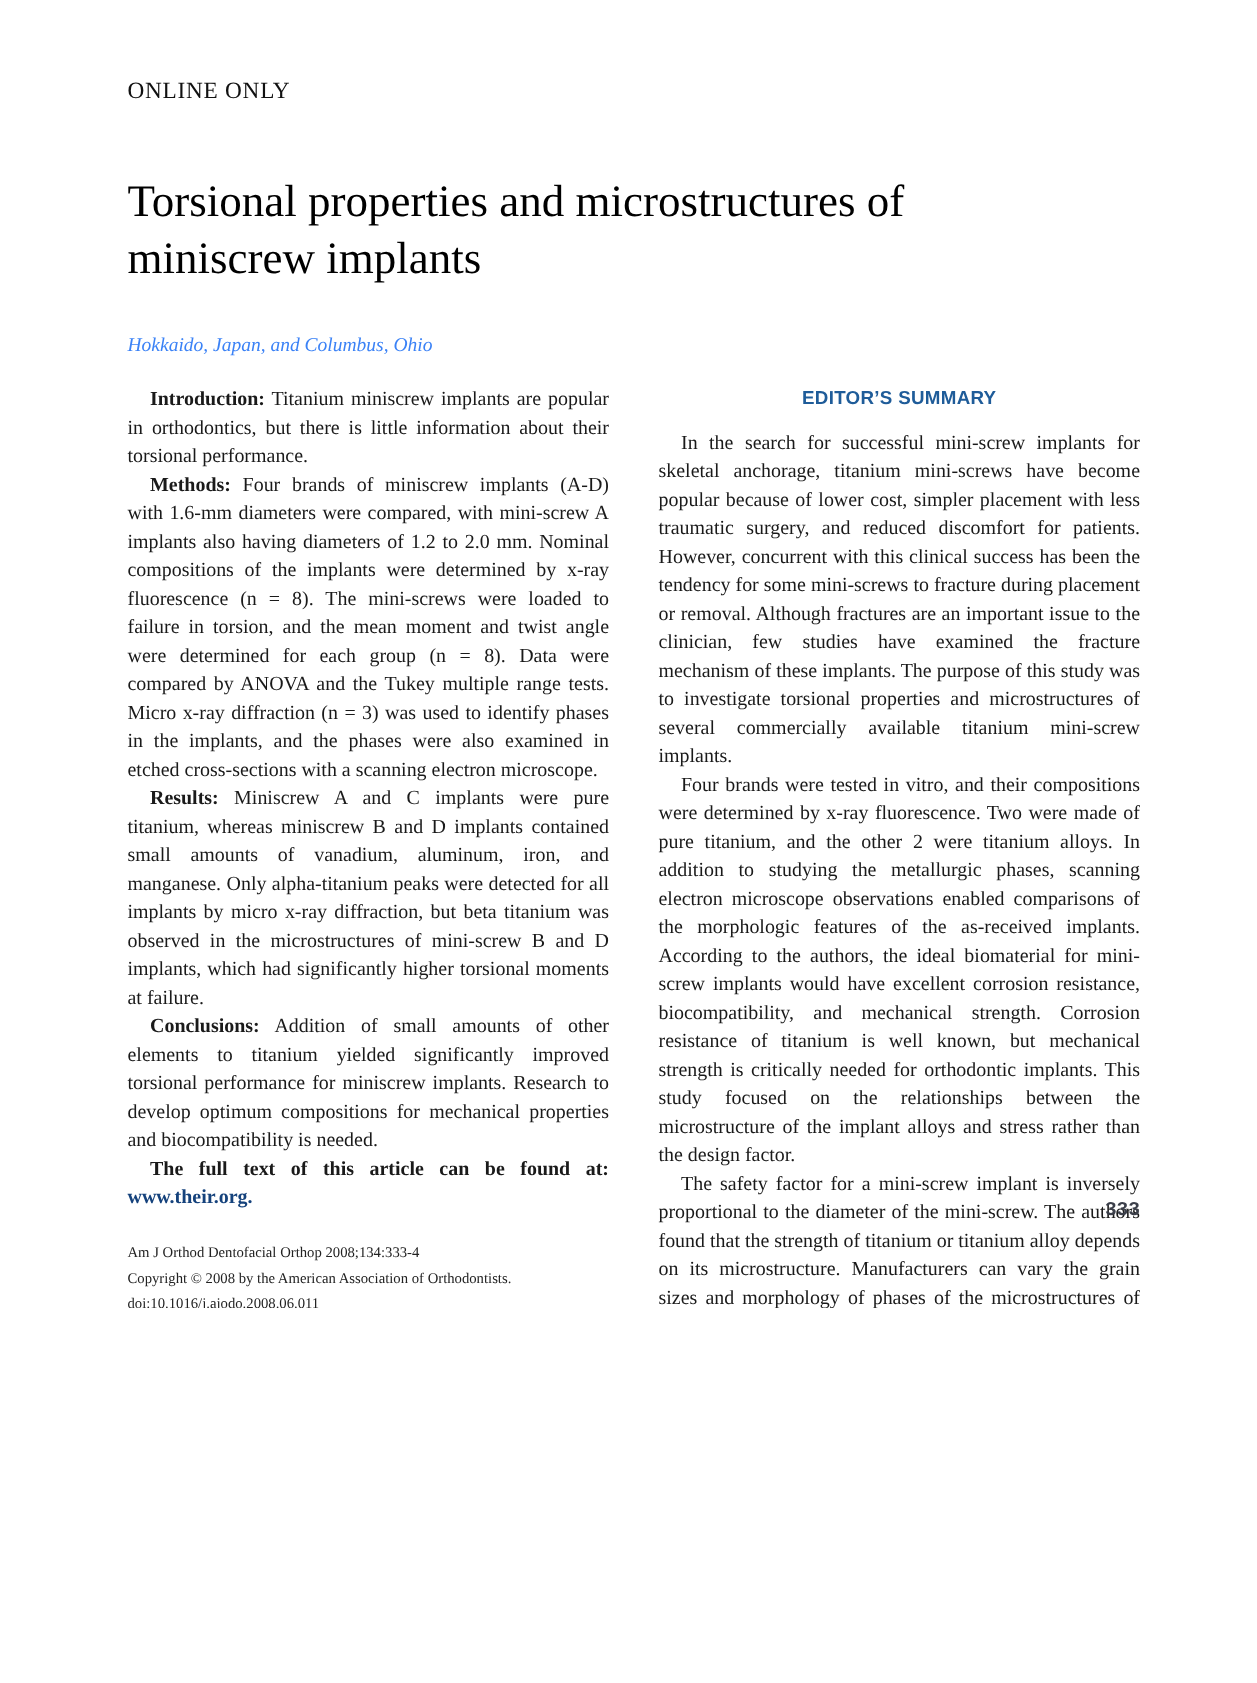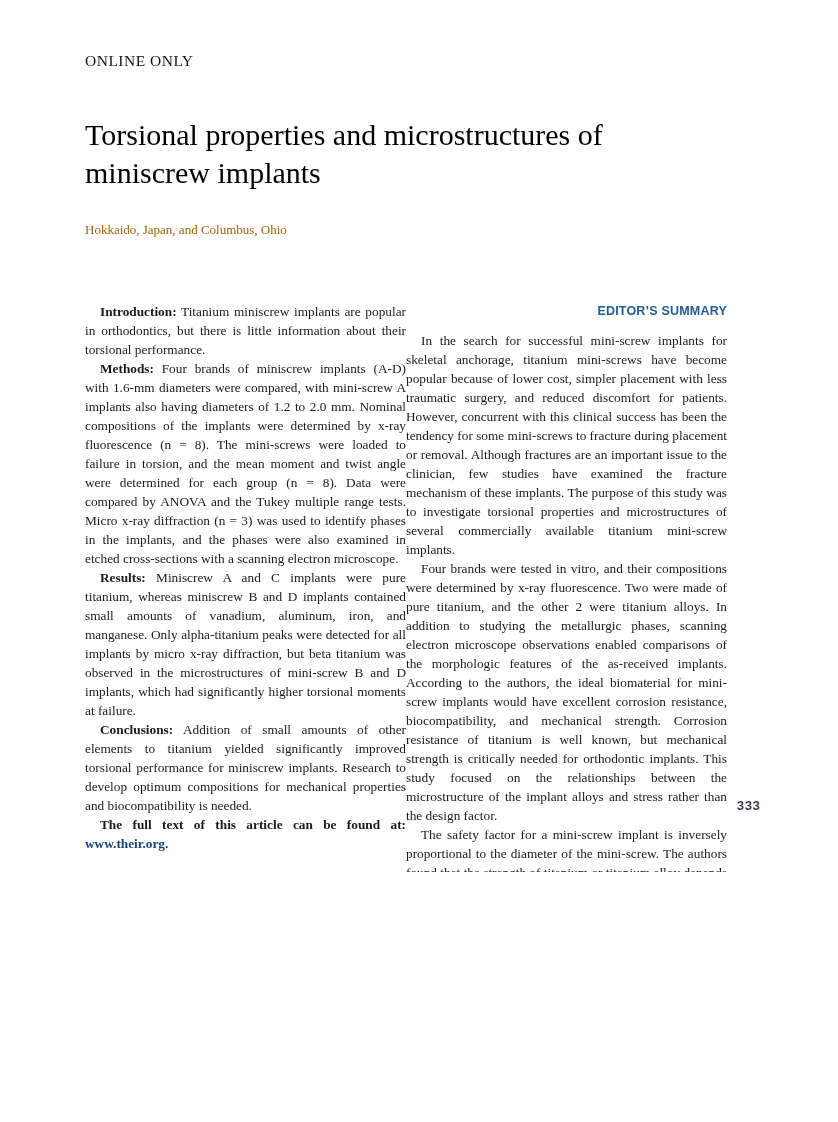--- a/index.html
+++ b/index.html
@@ -37,26 +37,28 @@
     font-family: "Liberation Sans", sans-serif;
     font-weight: bold;
     font-size: 13px;
     line-height: 17px;
     color: #111;
     margin-bottom: 5px;
     max-width: 675px;
   }
   .affiliation {
     font-family: "Liberation Serif", serif;
+    font-style: italic;
     font-size: 13px;
-    color: #a16207;
-    margin-bottom: 64px;
+    color: #3b82f6;
+    margin-bottom: 18px;
   }
   .columns {
     display: flex;
+    gap: 33px;
   }
   .col {
     width: 321px;
     font-size: 13.3px;
     line-height: 19px;
     text-align: justify;
     color: #1a1a1a;
   }
   .col p {
     margin: 0;
@@ -81,21 +83,21 @@
     text-align: left;
     color: #222;
   }
   .summary-head {
     font-family: "Liberation Sans", sans-serif;
     font-weight: bold;
     font-size: 12.5px;
     letter-spacing: 0.2px;
     color: #1f5c99;
     margin-bottom: 10px;
-    text-align: right;
+    text-align: center;
   }
   .pagenum {
     position: absolute;
     right: 78px;
     bottom: 58px;
     font-family: Liberation Mono, monospace;
     font-weight: bold;
     font-size: 13px;
     color: #3b3f4a;
   }

